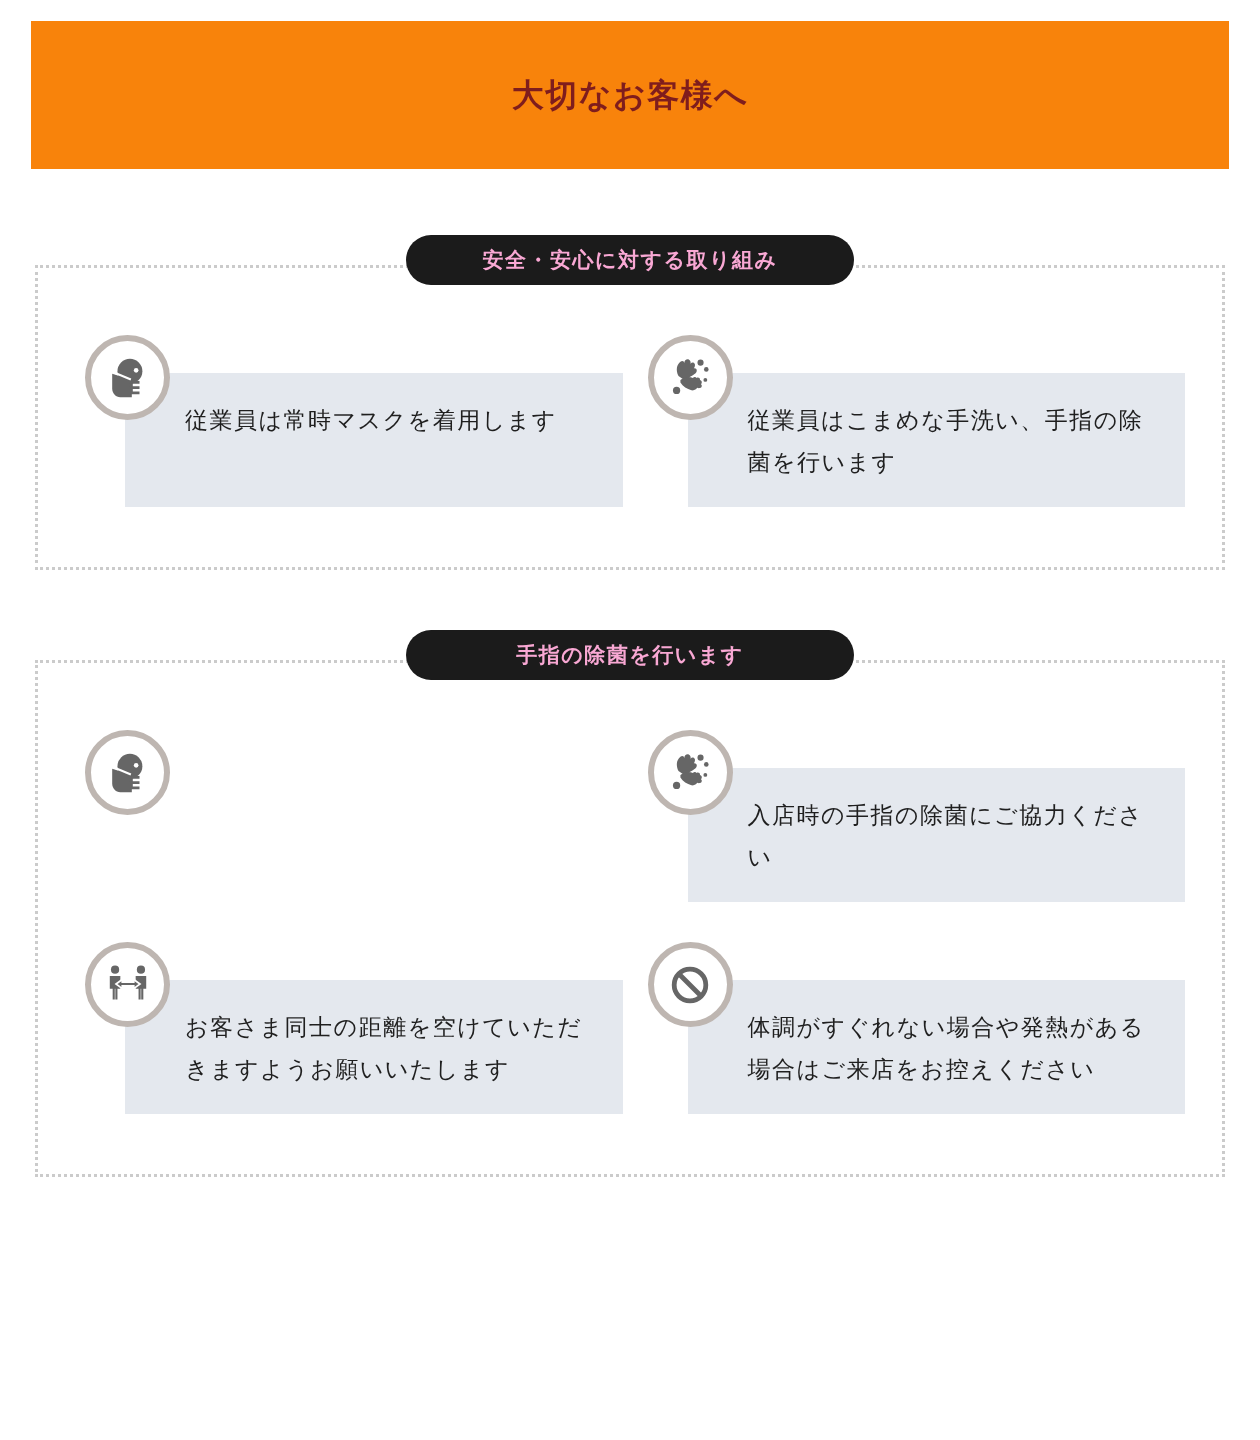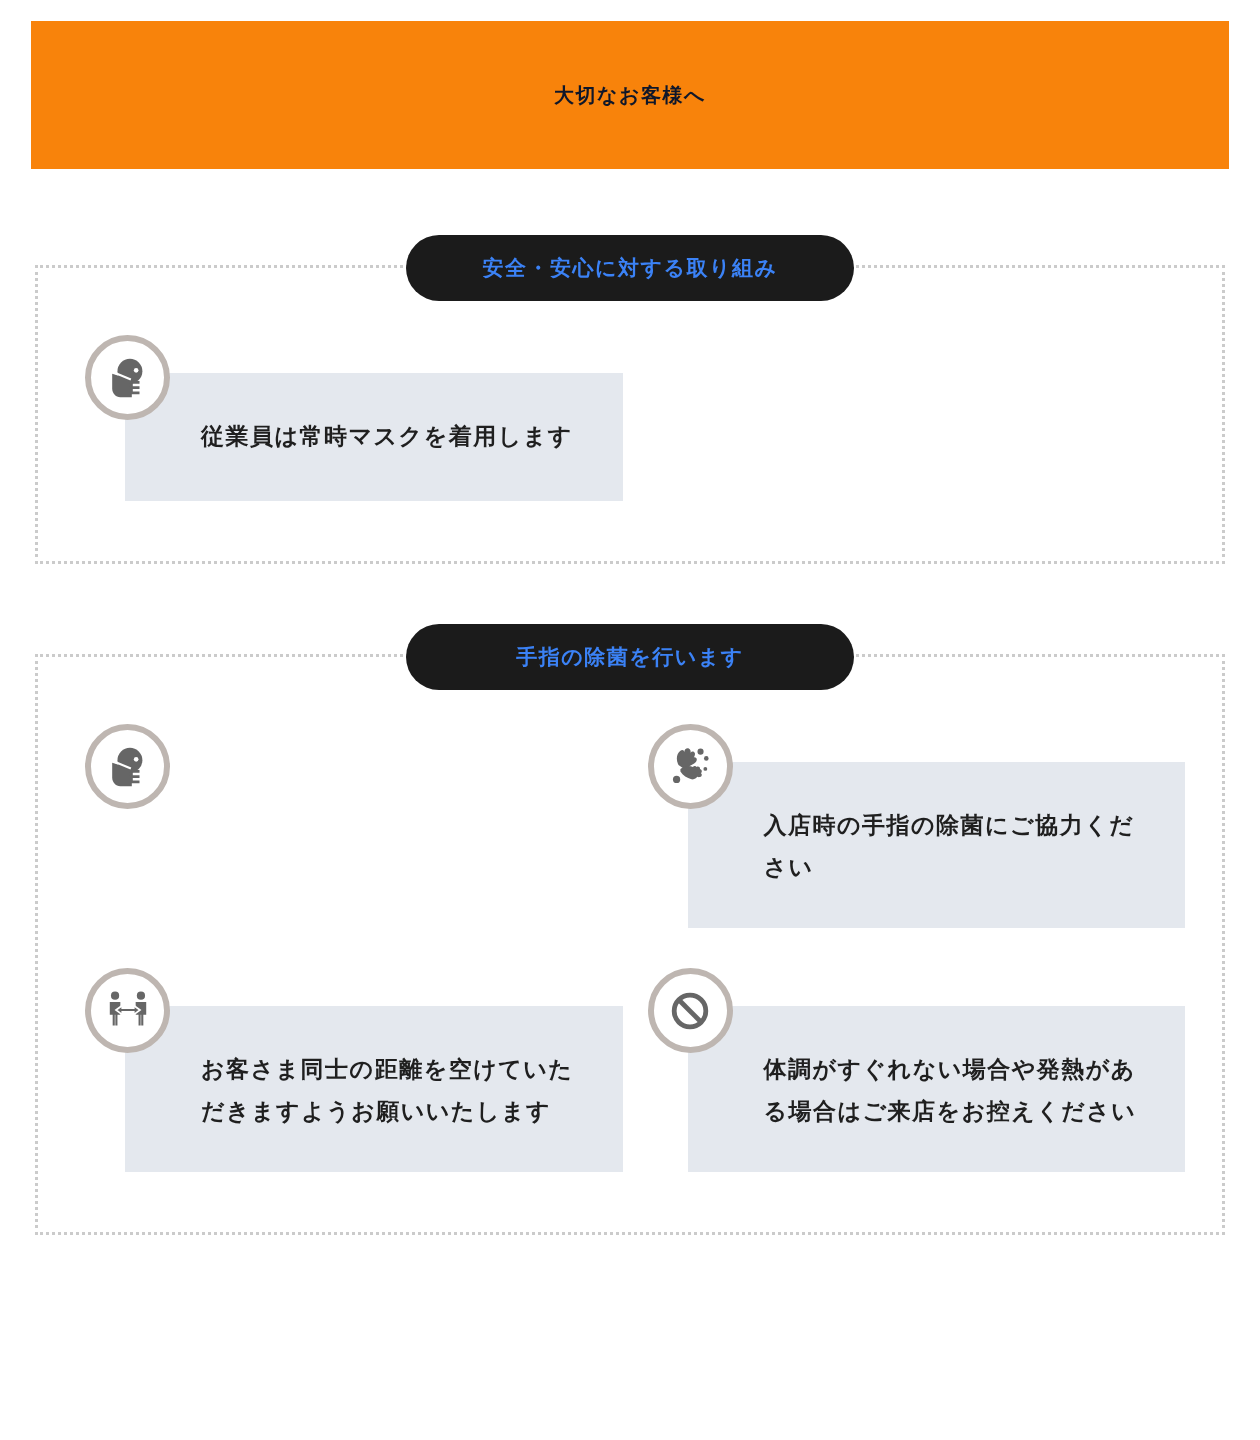--- a/index.html
+++ b/index.html
@@ -15,23 +15,23 @@
   .banner {
     background: #f8830b;
     height: 148px;
     display: flex;
     flex-direction: column;
     align-items: center;
     justify-content: center;
   }
   .banner p {
     margin: 0;
-    color: #0f172a;
+    color: #7f1d1d;
     font-weight: bold;
-    font-size: 20px;
+    font-size: 32px;
     line-height: 50px;
     letter-spacing: 1.5px;
     text-align: left;
     white-space: nowrap;
   }
 
   
   .section {
     position: relative;
     margin: 96px 4px 0;
@@ -39,24 +39,24 @@
     padding: 67px 37px 60px 47px;
   }
   .section + .section { margin-top: 90px; }
 
   .pill {
     position: absolute;
     top: -33px;
     left: 50%;
     transform: translateX(-50%);
     width: 448px;
-    height: 66px;
+    height: 50px;
     border-radius: 33px;
     background: #1b1b1b;
-    color: #3b82f6;
+    color: #f9a8d4;
     font-size: 21px;
     font-weight: bold;
     letter-spacing: 1.5px;
     display: flex;
     align-items: center;
     justify-content: center;
     white-space: nowrap;
   }
 
   .grid {
@@ -72,26 +72,25 @@
     padding-left: 40px;
     display: flex;
   }
   .item-box {
     flex: 1;
     background: #e4e8ee;
     min-height: 128px;
     padding: 26px 24px 24px 60px;
   }
   .item-text {
-    margin: 16px;
+    margin: 0;
     font-size: 23px;
     line-height: 42px;
     letter-spacing: 1.5px;
     color: #1f1f1f;
-    font-weight: bold;
   }
   .icon-circle {
     position: absolute;
     top: 0;
     left: 0;
     width: 85px;
     height: 85px;
     border: 6px solid #beb6b1;
     border-radius: 50%;
     background: #ffffff;
@@ -172,20 +171,30 @@
         <div class="icon-circle">
           <svg viewBox="0 0 48 48" width="46" height="46">
               <use href="#icon-mask-face"></use>
             </svg>
         </div>
         <div class="item-box">
           <p class="item-text">従業員は常時マスクを着用します</p>
         </div>
       </div>
 
+      <div class="item">
+        <div class="icon-circle">
+          <svg viewBox="0 0 48 48" width="46" height="46">
+              <use href="#icon-hand-wash"></use>
+            </svg>
+        </div>
+        <div class="item-box">
+          <p class="item-text">従業員はこまめな手洗い、手指の除菌を行います</p>
+        </div>
+      </div>
 
 
 
     </div>
   </section>
 
   <section class="section">
     <div class="pill">
       <span>手指の除菌を行います</span>
     </div>

